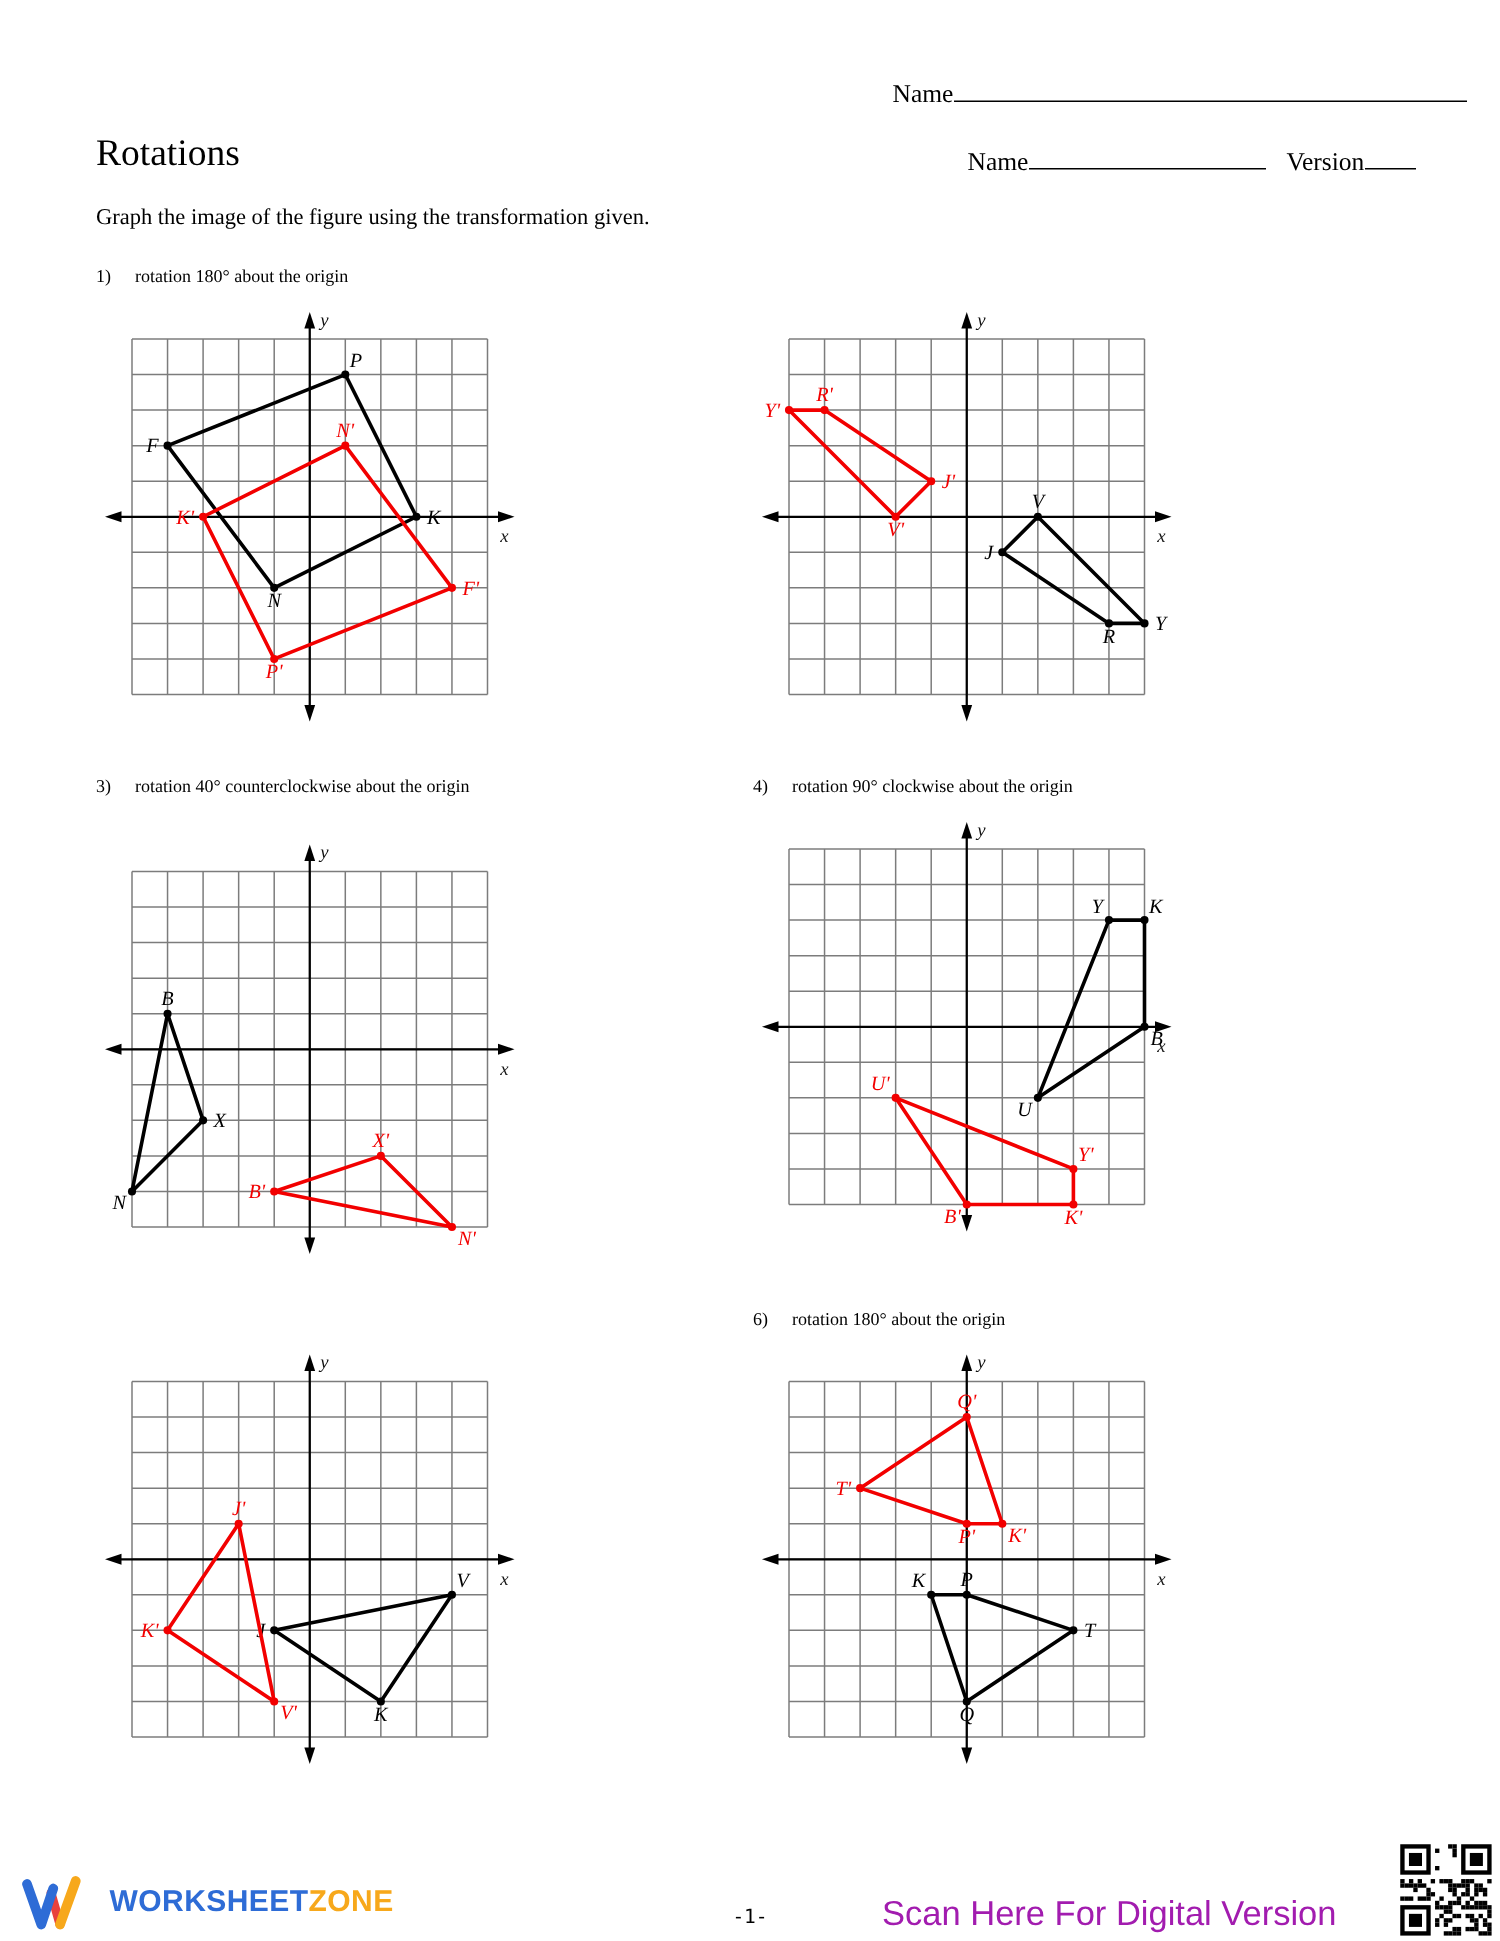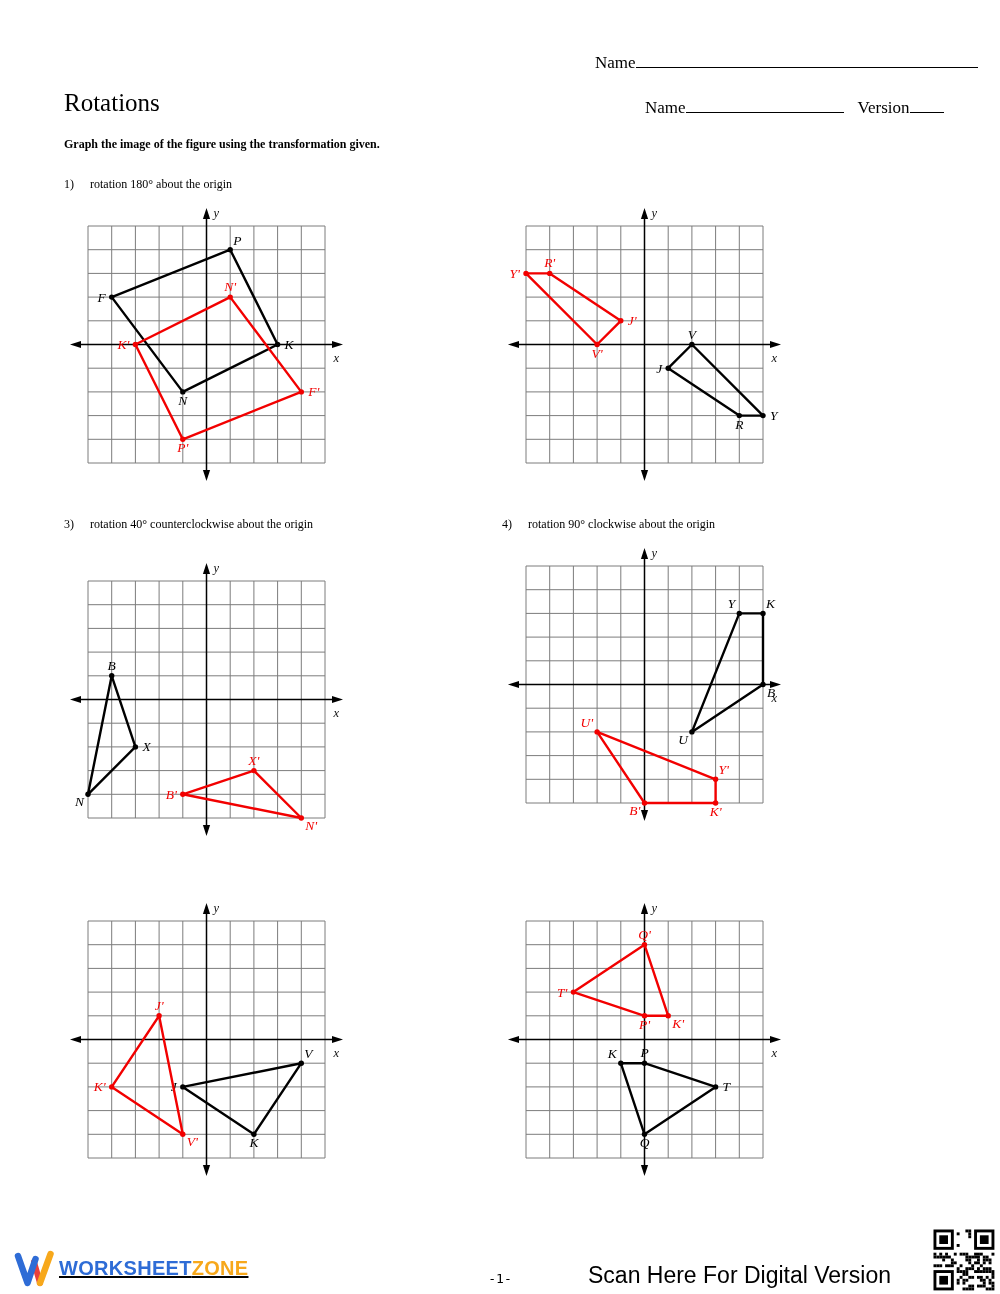--- a/index.html
+++ b/index.html
@@ -5,39 +5,39 @@
   html,body{margin:0;padding:0;background:#ffffff;}
   .page{position:relative;width:1000px;height:1294px;background:#ffffff;overflow:hidden;
         font-family:"Liberation Serif", serif;color:#000;}
   
   .name-row{position:absolute;left:550px;top:52px;font-size:17px;margin-left:45px;}
   .uline{display:inline-block;border-bottom:1.4px solid #000;height:15px;vertical-align:baseline;}
   .w342{width:342px;} .w158{width:158px;} .w34{width:34px;}
   .page-title{position:absolute;left:64px;top:89px;font-size:25px;font-weight:normal;margin:0;}
   .date-row{position:absolute;left:645px;top:97px;font-size:17px;}
   .date-row .period{margin-left:14px;}
-  .instruction{position:absolute;left:64px;top:137px;font-size:12px;font-weight:bold;}
+  .instruction{position:absolute;left:64px;top:137px;font-size:15px;font-weight:normal;}
   
   .problem{position:absolute;width:436px;height:348px;}
   #p1{left:64px;top:176px;} #p2{left:502px;top:176px;}
   #p3{left:64px;top:516px;} #p4{left:502px;top:516px;}
   #p5{left:64px;top:871px;} #p6{left:502px;top:871px;}
   .ptitle{font-size:12px;line-height:17px;}
   .pnum{display:inline-block;width:26px;vertical-align:top;}
   .ptext{display:inline-block;max-width:290px;vertical-align:top;}
   .panel{position:absolute;left:4px;}
   #p1 .panel,#p2 .panel,#p4 .panel,#p5 .panel,#p6 .panel{top:30px;}
   #p3 .panel{top:45px;}
   
-  .footer-logo{position:absolute;left:14px;top:1248px;display:flex;align-items:center;gap:5px;text-decoration:underline;}
+  .footer-logo{position:absolute;left:14px;top:1248px;display:flex;align-items:center;gap:19px;}
   .brand{font-family:"Liberation Sans", sans-serif;font-weight:bold;font-size:20px;letter-spacing:0.3px;}
   .pageno{position:absolute;left:455px;top:1271px;width:90px;text-align:center;
           font-family:"DejaVu Sans Mono", monospace;font-size:13px;}
   .scan-text{position:absolute;left:588px;top:1262px;font-family:"Liberation Sans", sans-serif;
-             font-size:23px;color:#000000;}
+             font-size:23px;color:#a21caf;}
   .qr{position:absolute;left:932px;top:1228px;}
   svg text{user-select:none;}
 </style>
 </head>
 <body>
 
 <div class="page">
 
   <div class="name-row">
     <span>Name</span><span class="uline w342"></span>
@@ -305,20 +305,21 @@
         <circle cx="91.1" cy="114.8" r="2.7" fill="#f20000"></circle>
         <text x="91.1" y="108.8" fill="#f20000" text-anchor="middle" font-size="13.5" font-style="italic" font-family="&quot;Liberation Serif&quot;, serif">J'</text>
         <circle cx="114.8" cy="233.3" r="2.7" fill="#f20000"></circle>
         <text x="118.8" y="245.3" fill="#f20000" text-anchor="start" font-size="13.5" font-style="italic" font-family="&quot;Liberation Serif&quot;, serif">V'</text>
         <circle cx="43.7" cy="185.9" r="2.7" fill="#f20000"></circle>
         <text x="37.7" y="190.4" fill="#f20000" text-anchor="end" font-size="13.5" font-style="italic" font-family="&quot;Liberation Serif&quot;, serif">K'</text>
       </svg>
   </div>
 
   <div class="problem" id="p6">
+    <div class="ptitle"><span class="pnum">6)</span><span class="ptext">rotation 180° about the origin</span></div>
     <svg class="panel" width="302" height="294">
         <line x1="20" y1="20" x2="20" y2="257" stroke="#7c7c7c" stroke-width="1"></line>
         <line x1="20" y1="20" x2="257" y2="20" stroke="#7c7c7c" stroke-width="1"></line>
         <line x1="43.7" y1="20" x2="43.7" y2="257" stroke="#7c7c7c" stroke-width="1"></line>
         <line x1="20" y1="43.7" x2="257" y2="43.7" stroke="#7c7c7c" stroke-width="1"></line>
         <line x1="67.4" y1="20" x2="67.4" y2="257" stroke="#7c7c7c" stroke-width="1"></line>
         <line x1="20" y1="67.4" x2="257" y2="67.4" stroke="#7c7c7c" stroke-width="1"></line>
         <line x1="91.1" y1="20" x2="91.1" y2="257" stroke="#7c7c7c" stroke-width="1"></line>
         <line x1="20" y1="91.1" x2="257" y2="91.1" stroke="#7c7c7c" stroke-width="1"></line>
         <line x1="114.8" y1="20" x2="114.8" y2="257" stroke="#7c7c7c" stroke-width="1"></line>

